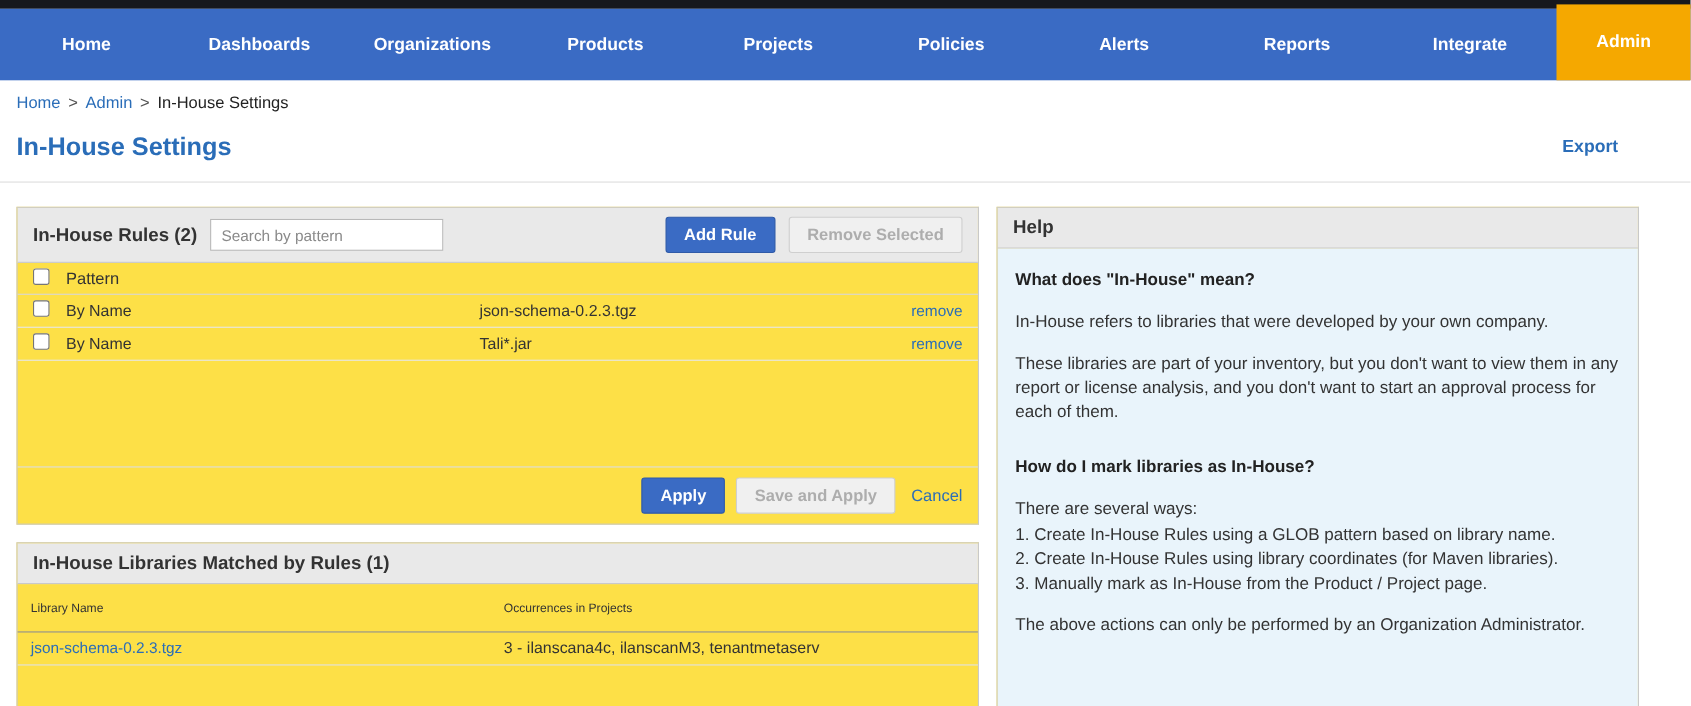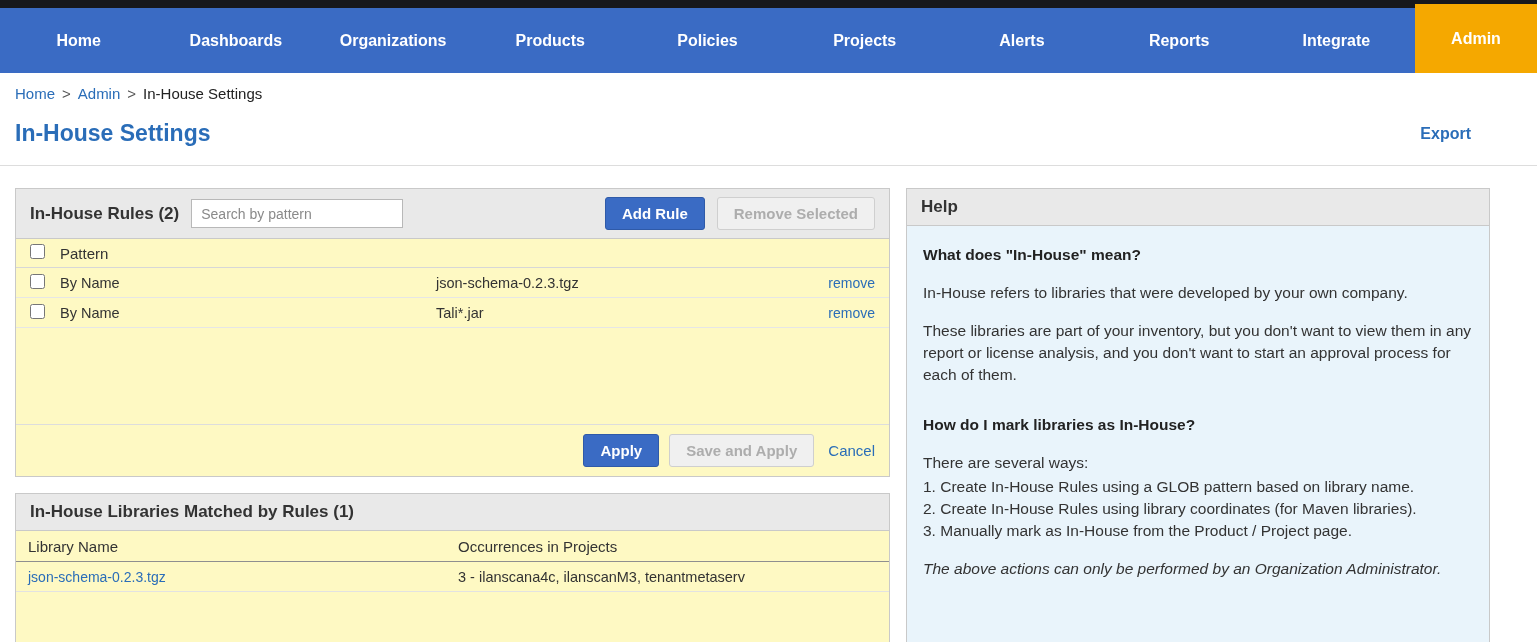--- a/index.html
+++ b/index.html
@@ -51,21 +51,21 @@
 
   
   .content {
     display:flex; gap:16px;
     padding:22px 47px 0 15px;
     align-items:flex-start;
   }
   .col-left { width:875px; flex:none; }
   .col-right { flex:1; }
 
-  .panel { border:1px solid #c9c9c9; background:#fef9c3; }
+  .panel { border:1px solid #c9c9c9; background:#fde047; }
   .panel-header {
     background:var(--panel-header,#e9e9e9);
     border-bottom:1px solid #c9c9c9;
     padding:8px 14px;
     display:flex; align-items:center; gap:12px;
   }
   .panel-title { font-size:17px; font-weight:bold; color:#333; white-space:nowrap; }
 
   .search-input {
     width:212px; height:29px;
@@ -121,51 +121,51 @@
   
   .panel-matched { margin-top:16px; }
   .lib-row {
     display:grid;
     grid-template-columns:430px 1fr;
     align-items:center;
     padding:0 12px;
     height:30px;
     font-size:14.5px; color:#333;
   }
-  .lib-row.head { border-bottom:1px solid #8f8f8f; font-size:15px; height:31px; }
+  .lib-row.head { border-bottom:1px solid #8f8f8f; font-size:11px; height:44px; }
   .lib-row.data { border-bottom:1px solid #e2e2e2; }
   .lib-link { color:var(--link-blue,#2a6db8); font-size:14px; text-decoration:none; cursor:pointer; }
   .lib-spacer { height:80px; }
 
   
   .help-content {
     background:var(--help-bg,#e9f4fb);
     padding:18px 16px 24px 16px;
     font-size:15.5px; line-height:1.42; color:#333;
     min-height:480px;
   }
   .help-content p { margin:0 0 16px 0; }
   .help-q { font-weight:bold; color:#222; }
   .help-q.second { margin-top:28px; }
   .help-steps-intro { margin-bottom:2px !important; }
   .help-step { margin:0; }
-  .help-last { margin-top:16px !important; margin-bottom:0 !important;font-style:italic; }
+  .help-last { margin-top:16px !important; margin-bottom:0 !important; }
 </style>
 </head>
 <body>
 
 <div class="top-strip"></div>
 
 <nav class="navbar">
   <div class="nav-item">Home</div>
   <div class="nav-item">Dashboards</div>
   <div class="nav-item">Organizations</div>
   <div class="nav-item">Products</div>
+  <div class="nav-item">Projects</div>
   <div class="nav-item">Policies</div>
-  <div class="nav-item">Projects</div>
   <div class="nav-item">Alerts</div>
   <div class="nav-item">Reports</div>
   <div class="nav-item">Integrate</div>
   <div class="nav-item admin">Admin</div>
 </nav>
 
 <div class="breadcrumb">
   <a class="crumb-link">Home</a>
   <span class="crumb-sep">&gt;</span>
   <a class="crumb-link">Admin</a>

